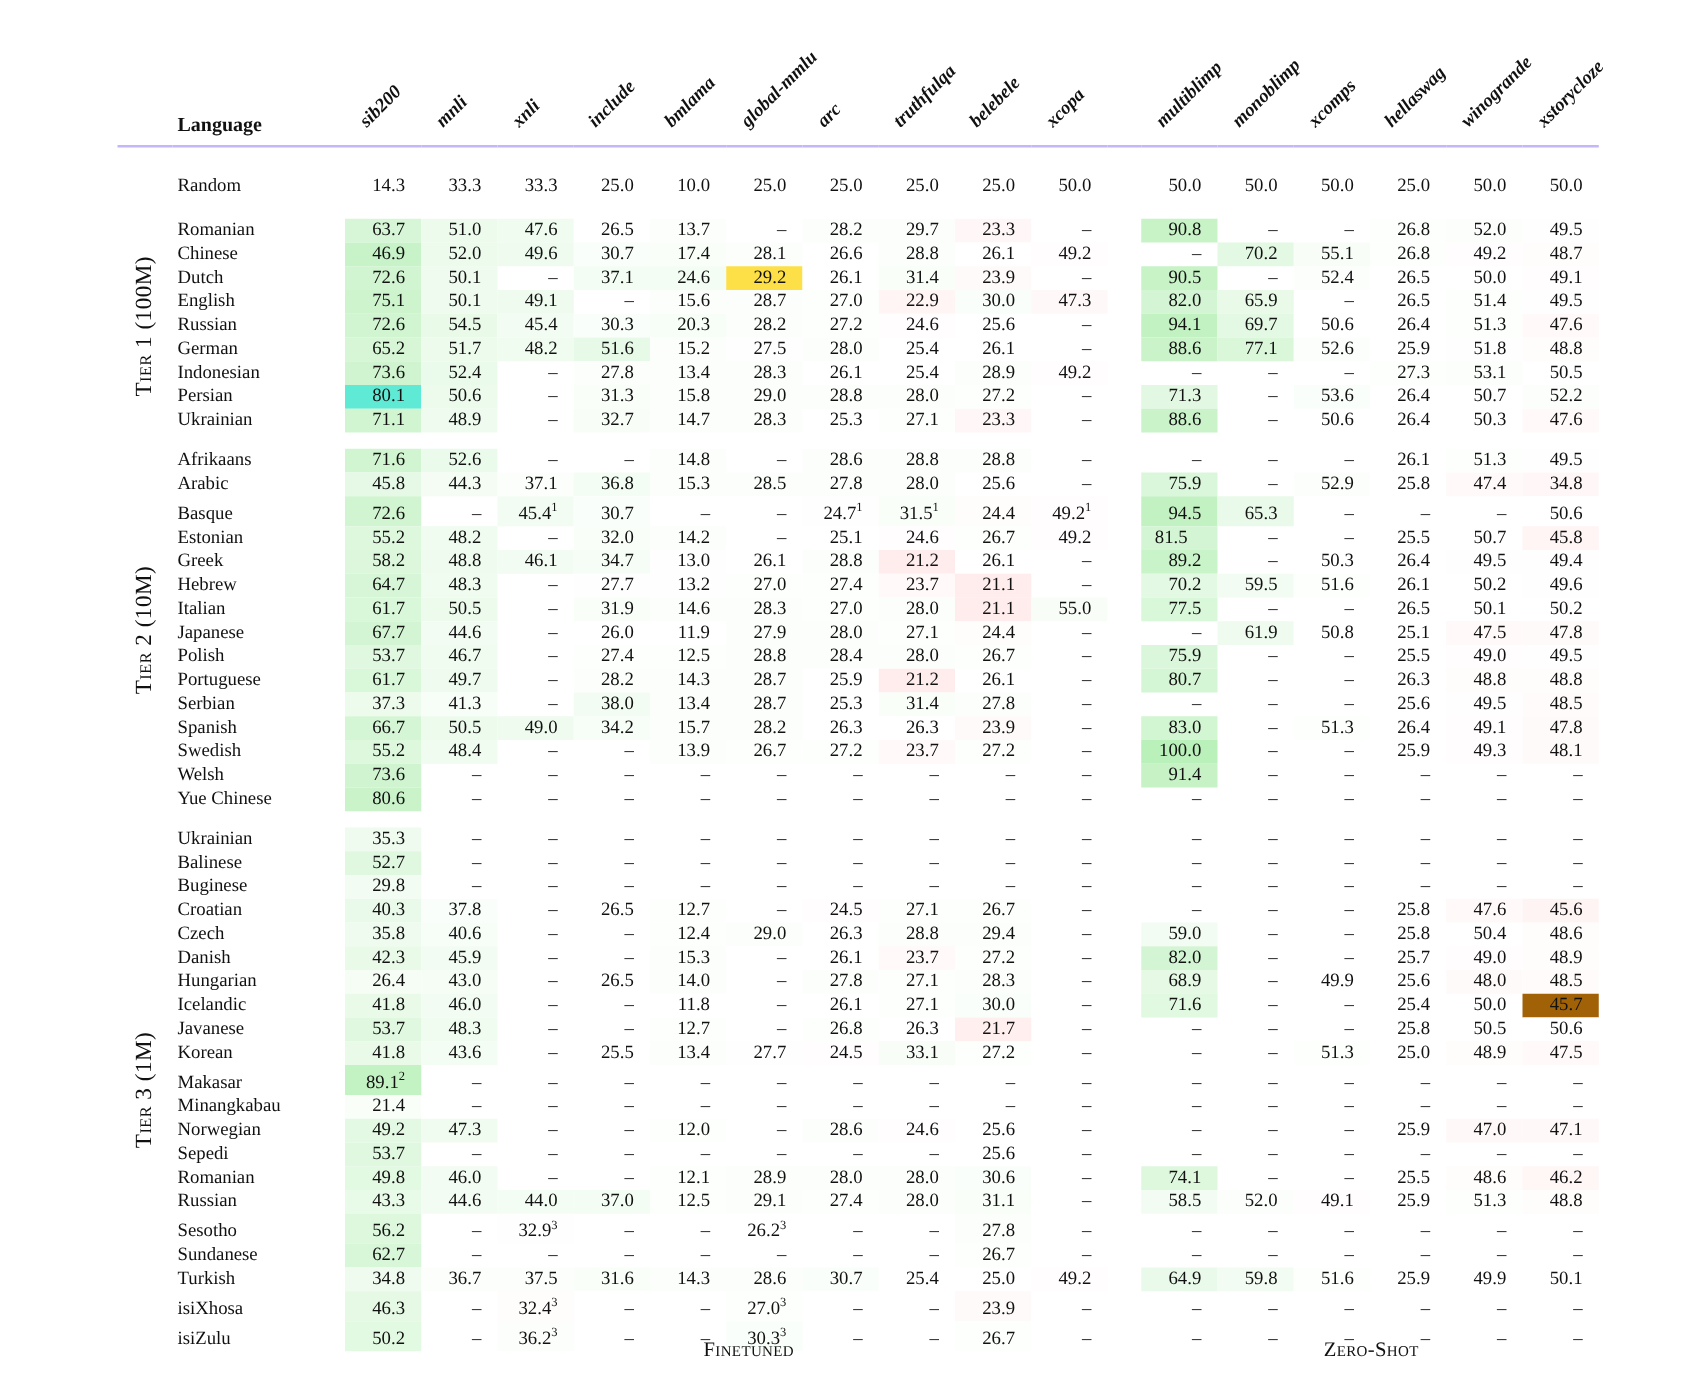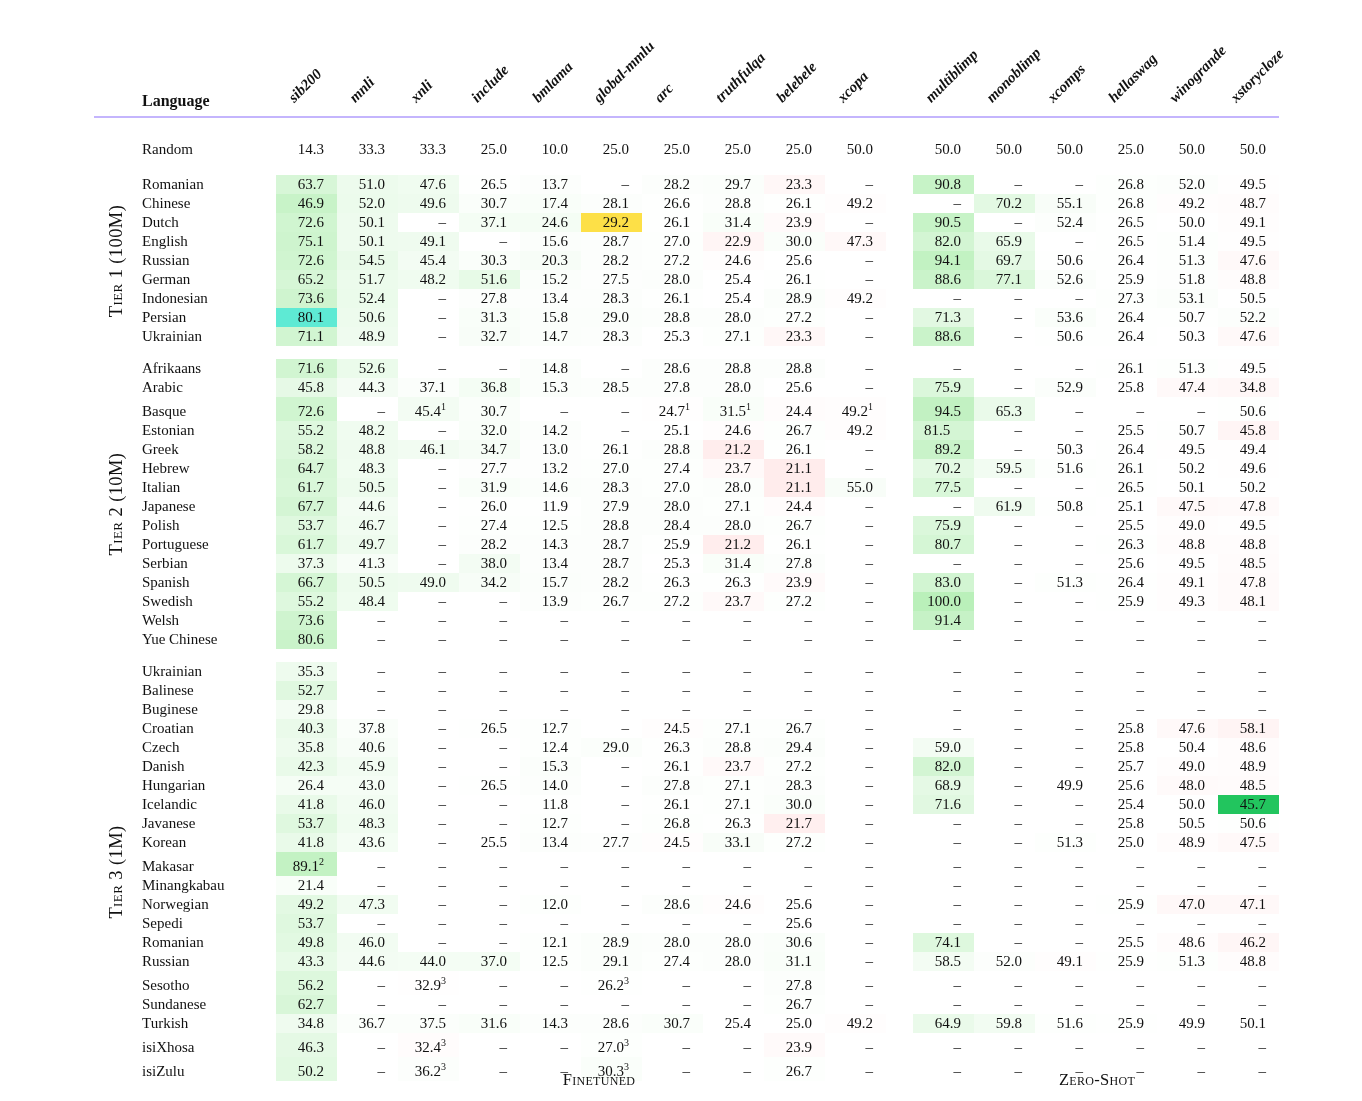--- a/index.html
+++ b/index.html
@@ -751,21 +751,21 @@
           <td class="val-cell" style="background: rgb(255, 253, 253);">24.5</td>
           <td class="val-cell" style="background: rgb(253, 255, 253);">27.1</td>
           <td class="val-cell" style="background: rgb(253, 255, 253);">26.7</td>
           <td class="val-cell">–</td>
           <td class="col-gap"></td>
           <td class="val-cell">–</td>
           <td class="val-cell">–</td>
           <td class="val-cell">–</td>
           <td class="val-cell">25.8</td>
           <td class="val-cell" style="background: rgb(255, 249, 249);">47.6</td>
-          <td class="val-cell" style="background: rgb(255, 244, 244);">58.1</td>
+          <td class="val-cell" style="background: rgb(255, 244, 244);">45.6</td>
         </tr>
         <tr>
           <td class="lang-cell">Czech</td>
           <td class="val-cell" style="background: rgb(238, 251, 238);">35.8</td>
           <td class="val-cell" style="background: rgb(247, 253, 247);">40.6</td>
           <td class="val-cell">–</td>
           <td class="val-cell">–</td>
           <td class="val-cell" style="background: rgb(253, 255, 253);">12.4</td>
           <td class="val-cell" style="background: rgb(251, 254, 251);">29.0</td>
           <td class="val-cell" style="background: rgb(254, 255, 254);">26.3</td>
@@ -831,21 +831,21 @@
           <td class="val-cell" style="background: rgb(254, 255, 254);">26.1</td>
           <td class="val-cell" style="background: rgb(253, 255, 253);">27.1</td>
           <td class="val-cell" style="background: rgb(250, 254, 250);">30.0</td>
           <td class="val-cell">–</td>
           <td class="col-gap"></td>
           <td class="val-cell" style="background: rgb(225, 248, 225);">71.6</td>
           <td class="val-cell">–</td>
           <td class="val-cell">–</td>
           <td class="val-cell">25.4</td>
           <td class="val-cell">50.0</td>
-          <td class="val-cell" style="background: #22c55e;">45.7</td>
+          <td class="val-cell" style="background: #a16207;">45.7</td>
         </tr>
         <tr>
           <td class="lang-cell">Javanese</td>
           <td class="val-cell" style="background: rgb(223, 248, 223);">53.7</td>
           <td class="val-cell" style="background: rgb(240, 252, 240);">48.3</td>
           <td class="val-cell">–</td>
           <td class="val-cell">–</td>
           <td class="val-cell" style="background: rgb(253, 255, 253);">12.7</td>
           <td class="val-cell">–</td>
           <td class="val-cell" style="background: rgb(253, 255, 253);">26.8</td>

